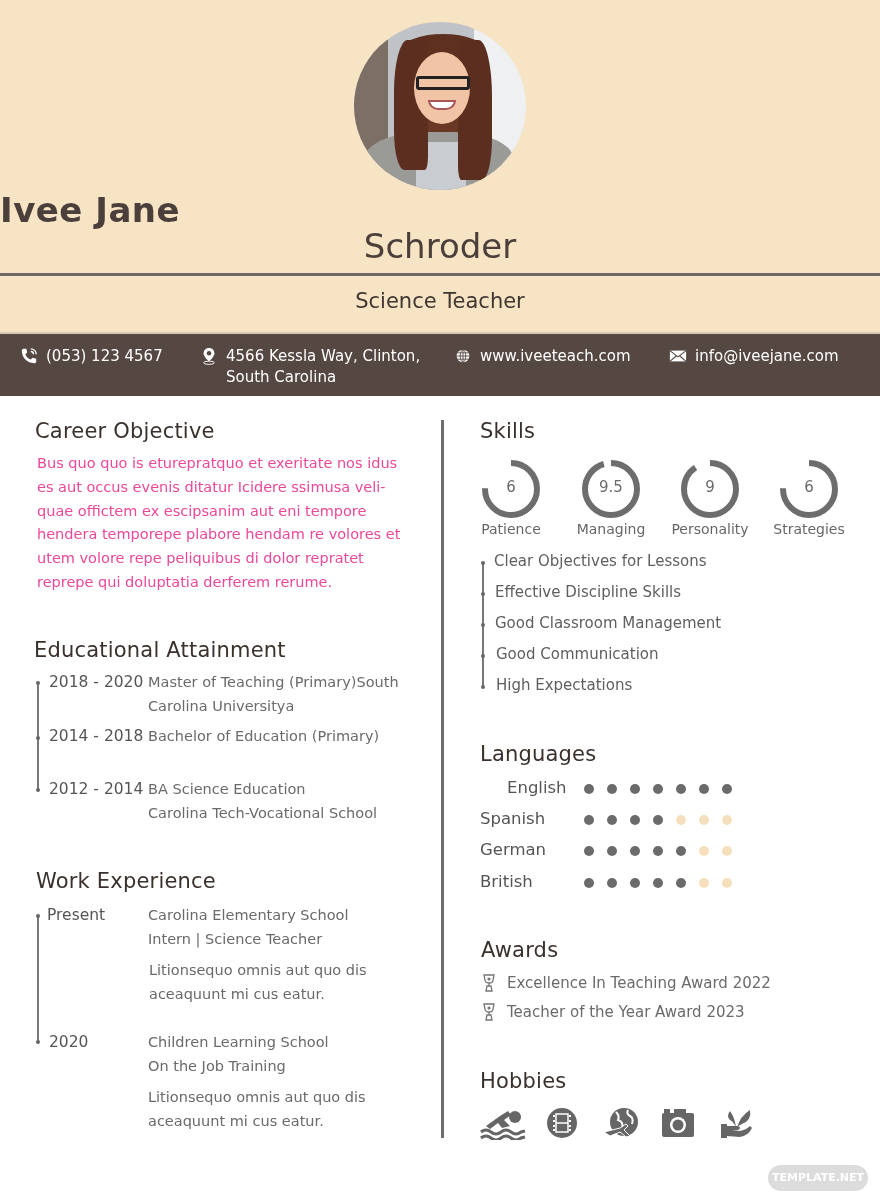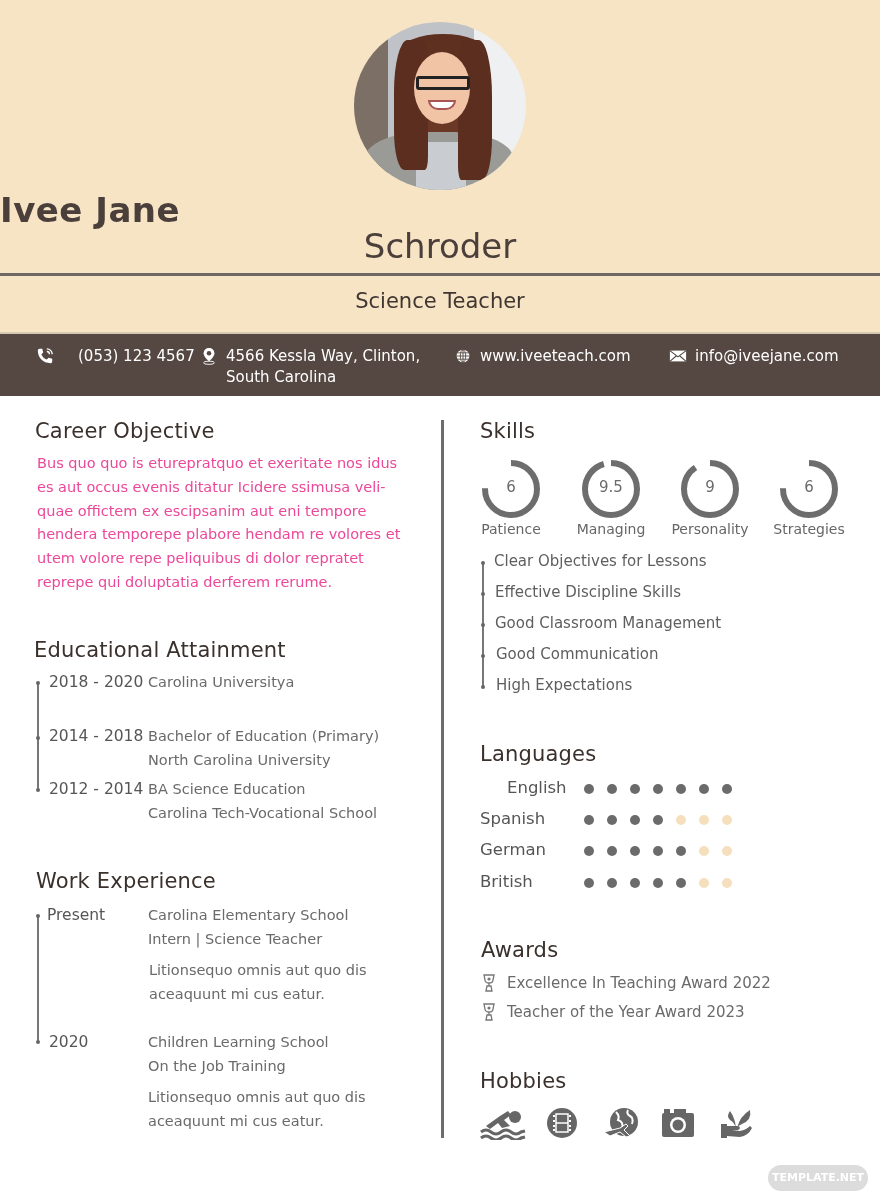--- a/index.html
+++ b/index.html
@@ -57,21 +57,21 @@
     <div class="glasses"></div>
     <div class="smile"></div>
 </div>
 <div class="name1">Ivee Jane</div>
 <div class="name2">Schroder</div>
 <div class="rule"></div>
 <div class="title-band"></div>
 <div class="job-title">Science Teacher</div>
 
 <div class="contact-bar"></div>
-<div class="contact" style="left:36px;top:346px;gap:16px;">
+<div class="contact" style="left:20px;top:346px;">
   <svg class="ic" viewBox="0 0 20 20">
       <path d="M4 2 L7 2 L8 6 L6 8 C7 11 9 13 12 14 L14 12 L18 13 L18 16 C18 17 17 18 16 18 C8 18 2 12 2 4 C2 3 3 2 4 2 Z" fill="#fff"></path>
       <path d="M12 2 A6 6 0 0 1 18 8" stroke="#fff" stroke-width="1.5" fill="none"></path>
       <path d="M12 5 A3 3 0 0 1 15 8" stroke="#fff" stroke-width="1.5" fill="none"></path>
     </svg>
   <span>(053) 123 4567</span>
 </div>
 <div class="contact" style="left:200px;top:346px;">
   <svg class="ic" viewBox="0 0 20 20">
       <path d="M10 1 C6 1 4 4 4 7 C4 11 10 16 10 16 C10 16 16 11 16 7 C16 4 14 1 10 1 Z" fill="#fff"></path>
@@ -117,26 +117,26 @@
 </div>
 
 <h2 style="left:34px;top:638px;">Educational Attainment</h2>
 <div class="tl-line" style="left:37px;top:683px;height:108px;"></div>
 <div class="tl-dot" style="left:36px;top:681px;"></div>
 <div class="tl-dot" style="left:36px;top:736px;"></div>
 <div class="tl-dot" style="left:36px;top:788px;"></div>
 
 <div class="year" style="left:49px;top:673px;">2018 - 2020</div>
 <div class="desc" style="left:148px;top:671px;">
+  <div>Master of Teaching (Primary)South</div>
     <div>Carolina Universitya</div>
 </div>
 <div class="year" style="left:49px;top:727px;">2014 - 2018</div>
 <div class="desc" style="left:148px;top:725px;">
   <div>Bachelor of Education (Primary)</div>
-    <div>North Carolina University</div>
 </div>
 <div class="year" style="left:49px;top:780px;">2012 - 2014</div>
 <div class="desc" style="left:148px;top:778px;">
   <div>BA Science Education</div>
     <div>Carolina Tech-Vocational School</div>
 </div>
 
 <h2 style="left:36px;top:869px;">Work Experience</h2>
 <div class="tl-line" style="left:37px;top:916px;height:126px;"></div>
 <div class="tl-dot" style="left:36px;top:914px;"></div>

